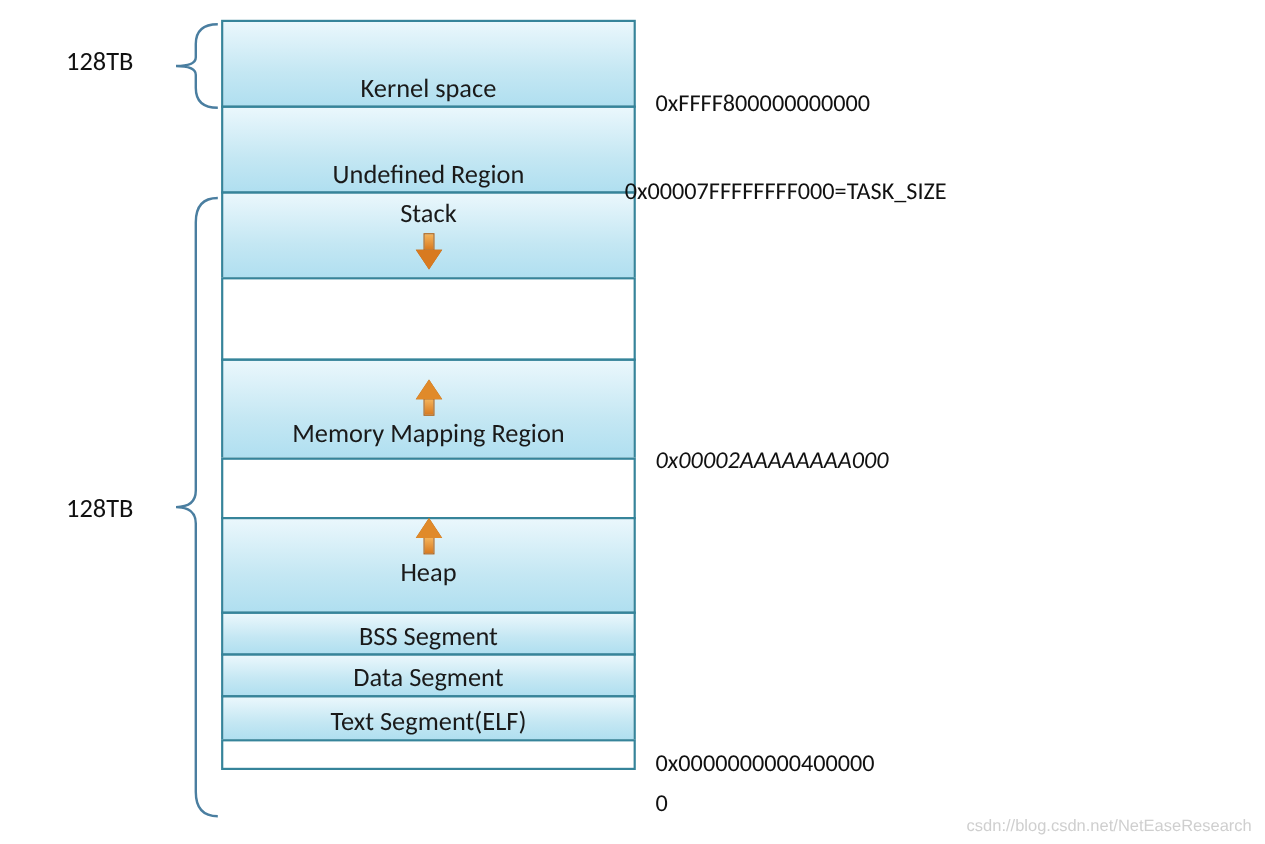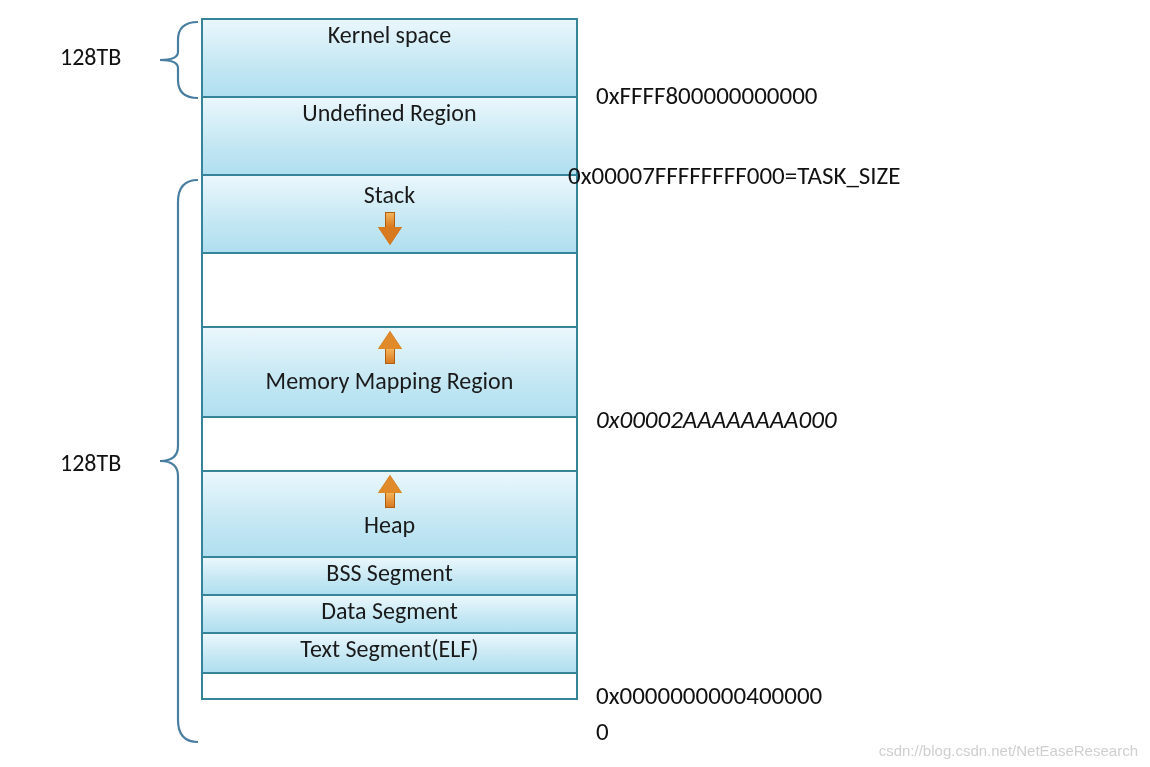--- a/index.html
+++ b/index.html
@@ -22,21 +22,21 @@
     top: 20px;
     width: 377px;
   }
   .seg {
     width: 377px;
     border: 2px solid #36849a;
     background: linear-gradient(to bottom, #eaf7fc 0%, #c4e7f3 60%, #b0dff0 100%);
     display: flex;
     flex-direction: column;
     align-items: center;
-    justify-content: flex-start;
+    justify-content: flex-end;
     color: #1a1a1a;
     font-size: 24px;
     position: relative;
     margin-top: -2px;
   }
   .seg.white {
     background: #ffffff;
   }
   .seg-label { line-height: 1.1; text-align: center; padding: 2px 4px; }
   .arrow {
@@ -66,21 +66,21 @@
     filter: drop-shadow(0 0 0.5px #b05e10);
   }
   .arrow.up .arrow-shaft { bottom: 0; }
   .arrow.up .arrow-head {
     bottom: 15px;
     border-bottom: 18px solid #e08a2a;
     filter: drop-shadow(0 0 0.5px #b05e10);
   }
   .addr {
     position: absolute;
-    font-size: 25px;
+    font-size: 22px;
     color: #111;
     white-space: nowrap;
   }
   .size-label {
     position: absolute;
     font-size: 24px;
     color: #111;
   }
   .brace {
     position: absolute;
@@ -139,21 +139,21 @@
         <div class="arrow-shaft"></div>
           <div class="arrow-head"></div>
       </div>
       <div class="seg-label">Memory Mapping Region</div>
     </div>
 
     <div class="seg white" style="height:56px;">
       <div class="seg-label"></div>
     </div>
 
-    <div class="seg" style="height:88px; padding-bottom:1px;">
+    <div class="seg" style="height:88px; padding-bottom:20px;">
       <div class="arrow up">
         <div class="arrow-shaft"></div>
           <div class="arrow-head"></div>
       </div>
       <div class="seg-label">Heap</div>
     </div>
 
     <div class="seg" style="height:40px;">
       <div class="seg-label">BSS Segment</div>
     </div>

